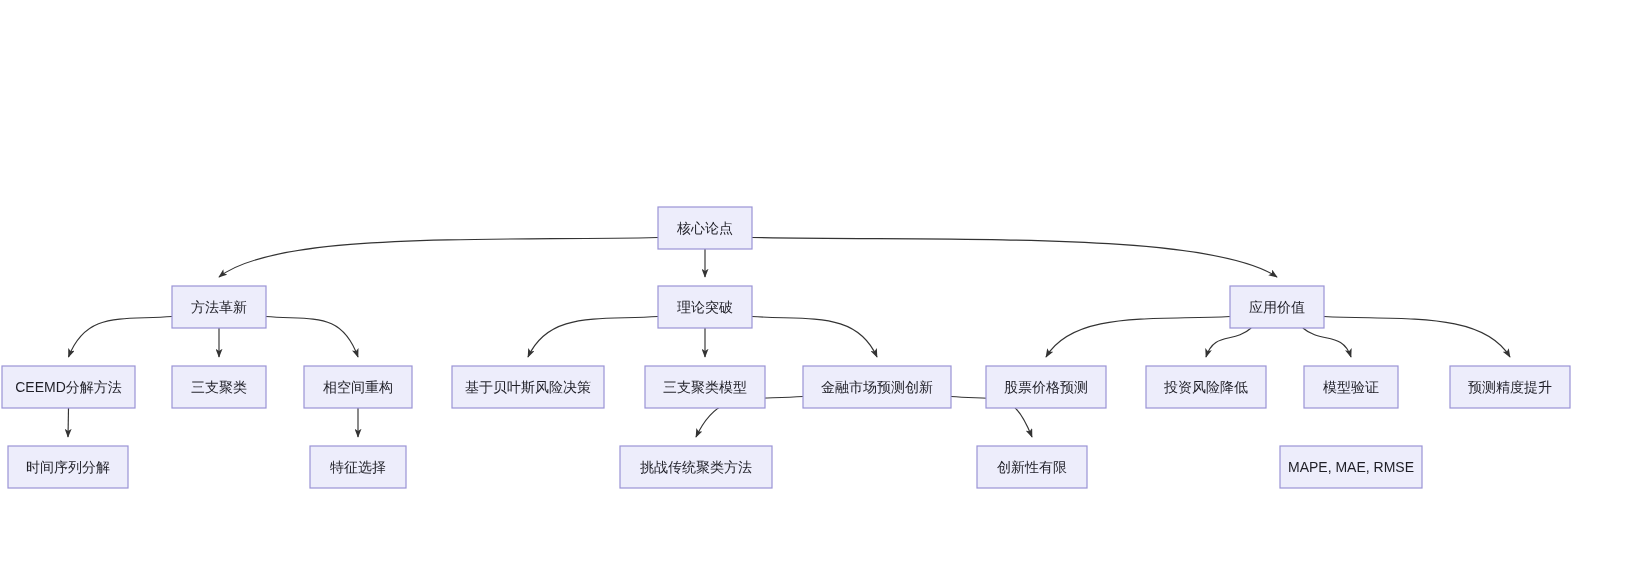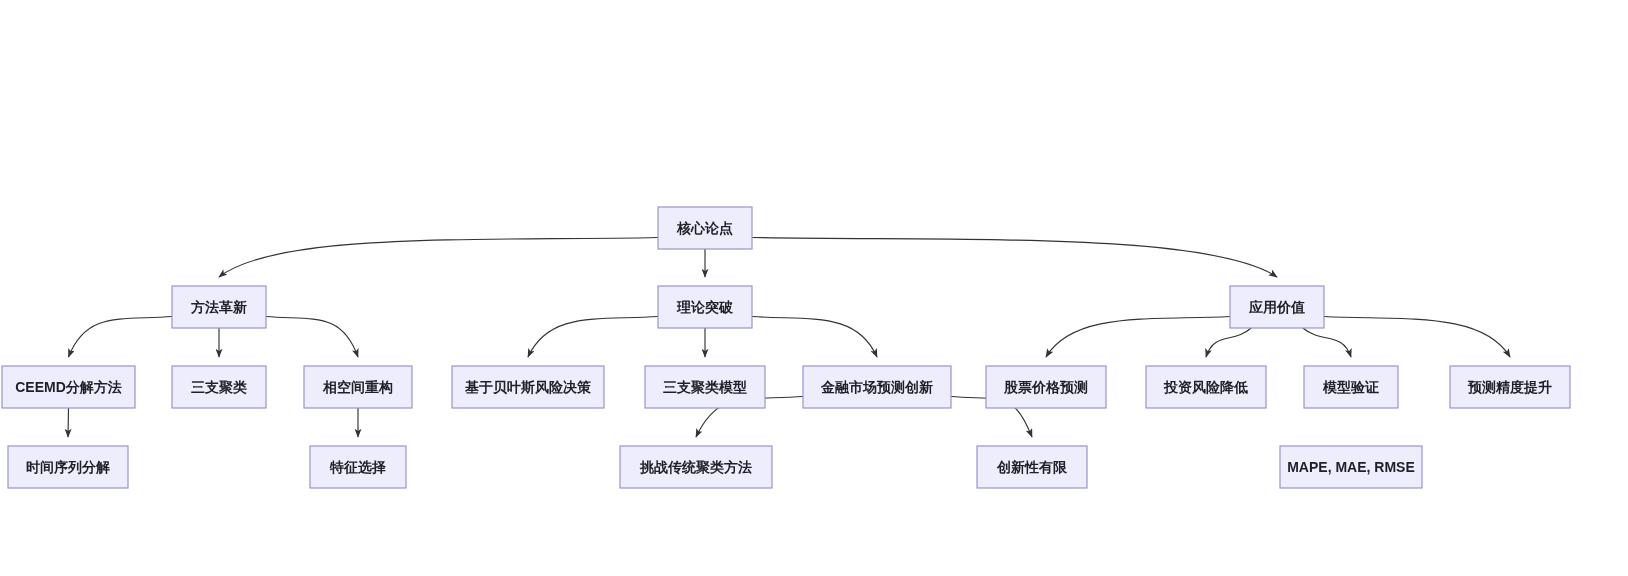--- a/index.html
+++ b/index.html
@@ -11,21 +11,20 @@
     width: 1628px;
     height: 576px;
     font-family: "Liberation Sans", "DejaVu Sans", sans-serif;
     overflow: hidden;
   }
   #diagram-root {
     position: relative;
     width: 1628px;
     height: 452px;
     background: #ffffff;
-    font-weight: bold;
   }
   svg#flow-svg {
     position: absolute;
     left: 0;
     top: 0;
     width: 1628px;
     height: 576px;
     display: block;
   }
   .node-rect {

